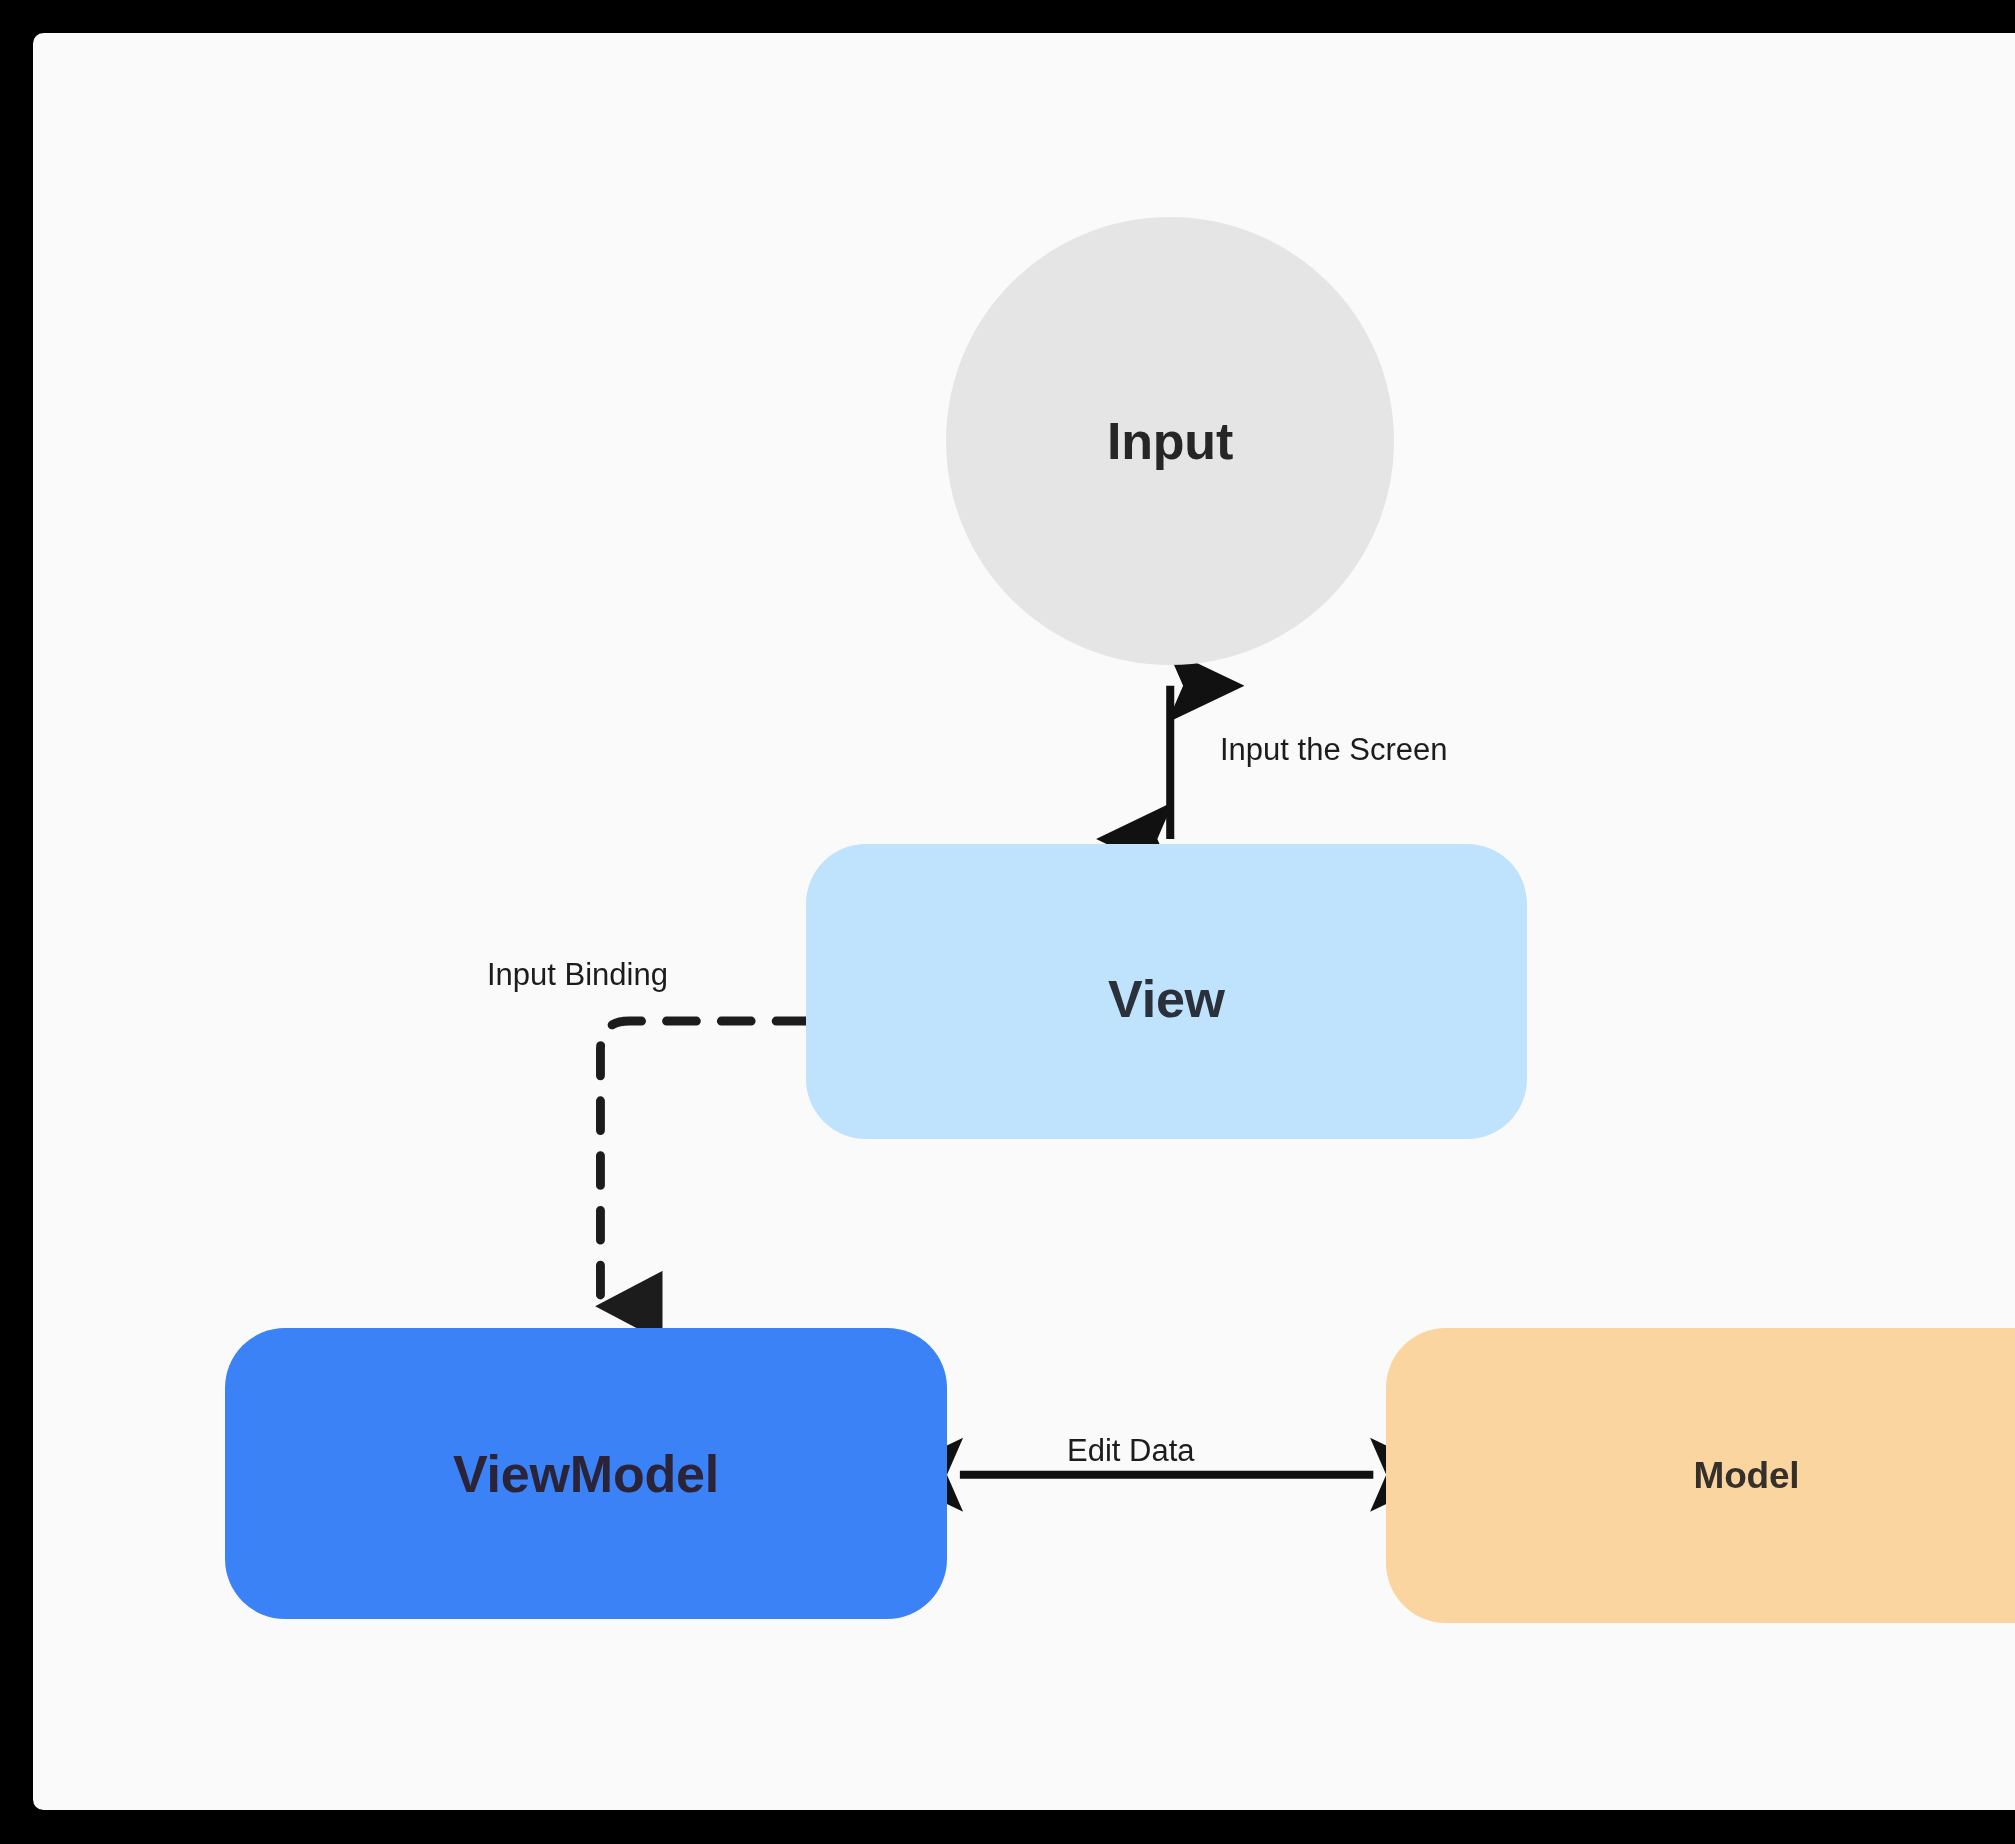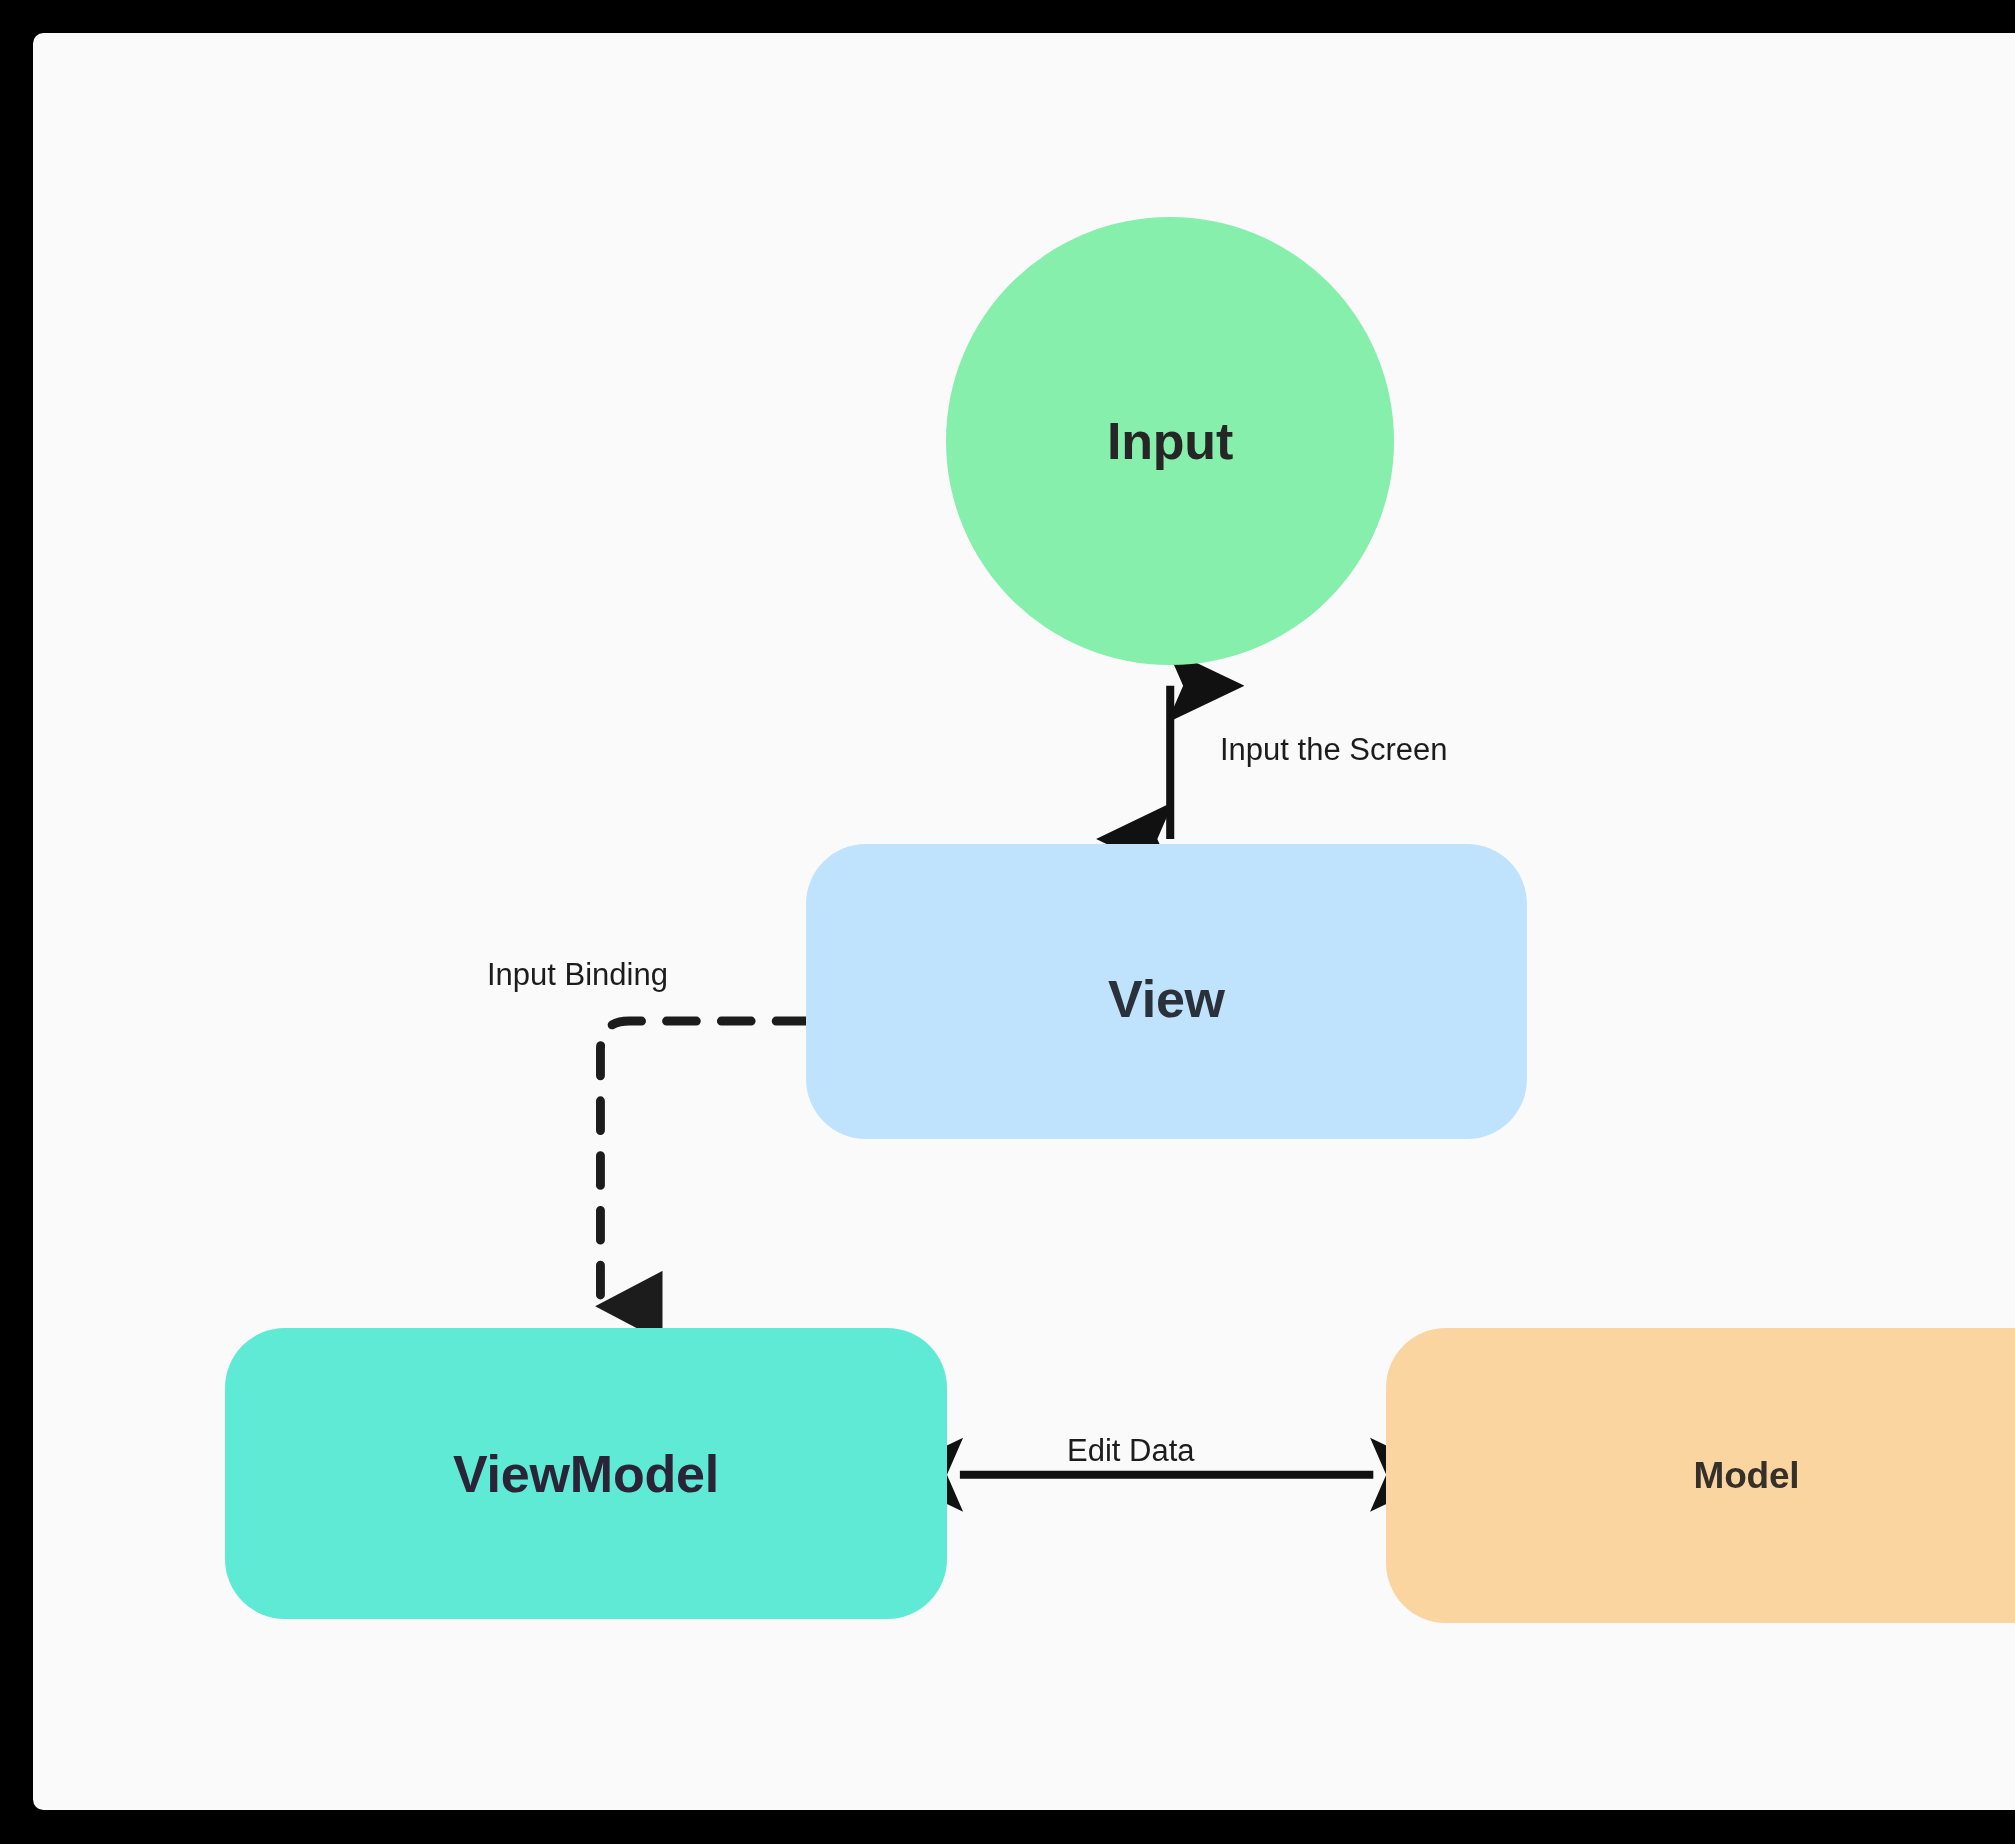--- a/index.html
+++ b/index.html
@@ -28,39 +28,39 @@
     letter-spacing:-0.2px;
     line-height:1;
     white-space:nowrap;
     text-align:center;
   }
 
   
   #node-input{
     left:913px;top:184px;
     width:448px;height:448px;
-    background:#86efac;
+    background:#e5e5e5;
     border-radius:50%;
   }
   #node-input .node-label{font-size:52px;color:#262626;}
 
   
   #node-view{
     left:773px;top:811px;
     width:721px;height:295px;
     background:#bfe2fd;
     border-radius:60px;
   }
   #node-view .node-label{font-size:52px;color:#2b313b;margin-top:14px;}
 
   
   #node-viewmodel{
     left:192px;top:1295px;
     width:722px;height:291px;
-    background:#5eead4;
+    background:#3b82f6;
     border-radius:60px;
   }
   #node-viewmodel .node-label{font-size:52px;color:#2b2438;}
 
   
   #node-model{
     left:1353px;top:1295px;
     width:721px;height:295px;
     background:#fad5a0;
     border-radius:60px;

